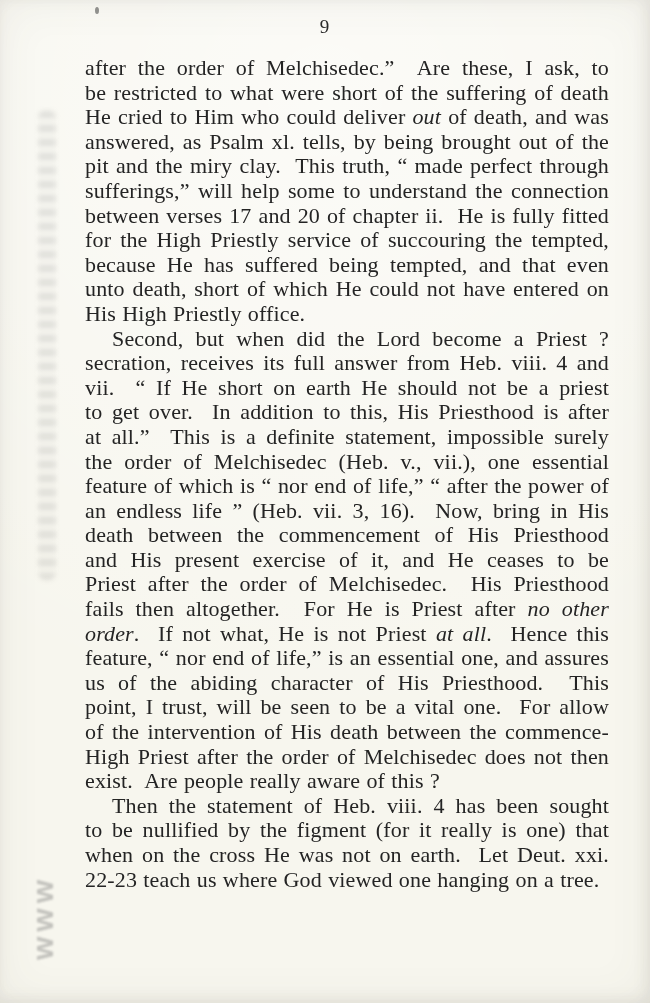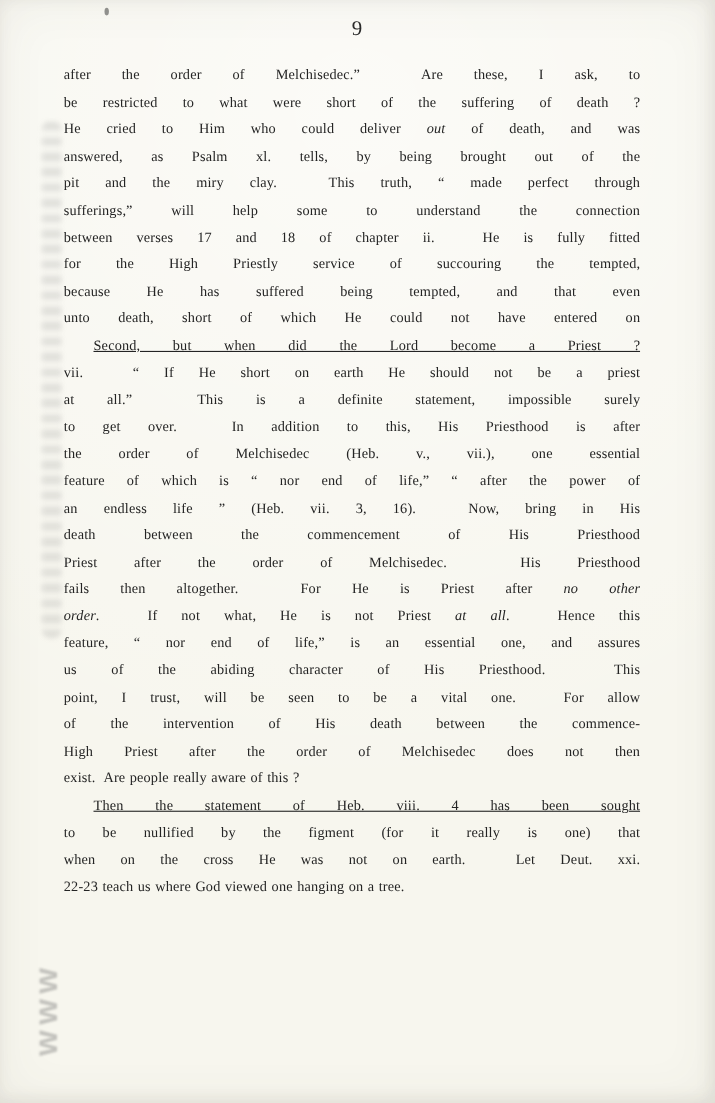--- a/index.html
+++ b/index.html
@@ -31,40 +31,39 @@
     left: 0;
     width: 100%;
     text-align: center;
     font-size: 19px;
     letter-spacing: 1px;
     color: #2a2a2a;
   }
   .text-block {
     position: absolute;
     top: 56px;
-    left: 58px;
+    left: 85px;
     width: 524px;
-    font-size: 13px;
+    font-size: 22px;
     line-height: 24.6px;
     letter-spacing: 0.15px;
     word-spacing: 0.6px;
   }
   .line {
     white-space: pre-wrap;
     text-align: justify;
     text-align-last: justify;
     height: 24.6px;
     overflow: hidden;
   }
   .line.last {
     text-align-last: left;
   }
   .line.indent {
     text-indent: 27px;
-    text-decoration: underline;
   }
   .line i {
     font-style: italic;
   }
   
   .watermark {
     position: absolute;
     left: 26px;
     top: 560px;
     height: 400px;
@@ -114,32 +113,35 @@
   <div class="watermark-smear"></div>
   <div class="watermark">www</div>
   <div class="page-number">9</div>
   <div class="text-block">
       <div class="line"><span>after the order of Melchisedec.”  Are these, I ask, to</span></div>
       <div class="line"><span>be restricted to what were short of the suffering of death ?</span></div>
       <div class="line"><span>He cried to Him who could deliver </span><i>out</i><span> of death, and was</span></div>
       <div class="line"><span>answered, as Psalm xl. tells, by being brought out of the</span></div>
       <div class="line"><span>pit and the miry clay.  This truth, “ made perfect through</span></div>
       <div class="line"><span>sufferings,” will help some to understand the connection</span></div>
-      <div class="line"><span>between verses 17 and 18 of chapter ii.  He is fully fitted</span></div>
+      <div class="line"><span>between verses 17 and 20 of chapter ii.  He is fully fitted</span></div>
       <div class="line"><span>for the High Priestly service of succouring the tempted,</span></div>
       <div class="line"><span>because He has suffered being tempted, and that even</span></div>
       <div class="line"><span>unto death, short of which He could not have entered on</span></div>
+      <div class="line last"><span>His High Priestly office.</span></div>
       <div class="line indent"><span>Second, but when did the Lord become a Priest ?</span></div>
+      <div class="line"><span>secration, receives its full answer from Heb. viii. 4 and</span></div>
       <div class="line"><span>vii.  “ If He short on earth He should not be a priest</span></div>
+      <div class="line"><span>to get over.  In addition to this, His Priesthood is after</span></div>
       <div class="line"><span>at all.”  This is a definite statement, impossible surely</span></div>
-      <div class="line"><span>to get over.  In addition to this, His Priesthood is after</span></div>
       <div class="line"><span>the order of Melchisedec (Heb. v., vii.), one essential</span></div>
       <div class="line"><span>feature of which is “ nor end of life,” “ after the power of</span></div>
       <div class="line"><span>an endless life ” (Heb. vii. 3, 16).  Now, bring in His</span></div>
       <div class="line"><span>death between the commencement of His Priesthood</span></div>
+      <div class="line"><span>and His present exercise of it, and He ceases to be</span></div>
       <div class="line"><span>Priest after the order of Melchisedec.  His Priesthood</span></div>
       <div class="line"><span>fails then altogether.  For He is Priest after </span><i>no other</i></div>
       <div class="line"><i>order</i><span>.  If not what, He is not Priest </span><i>at all</i><span>.  Hence this</span></div>
       <div class="line"><span>feature, “ nor end of life,” is an essential one, and assures</span></div>
       <div class="line"><span>us of the abiding character of His Priesthood.  This</span></div>
       <div class="line"><span>point, I trust, will be seen to be a vital one.  For allow</span></div>
       <div class="line"><span>of the intervention of His death between the commence-</span></div>
       <div class="line"><span>High Priest after the order of Melchisedec does not then</span></div>
       <div class="line last"><span>exist.  Are people really aware of this ?</span></div>
       <div class="line indent"><span>Then the statement of Heb. viii. 4 has been sought</span></div>

